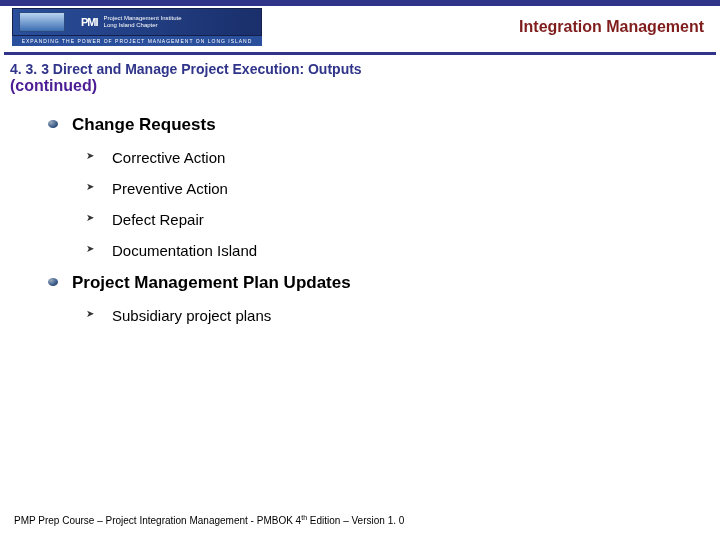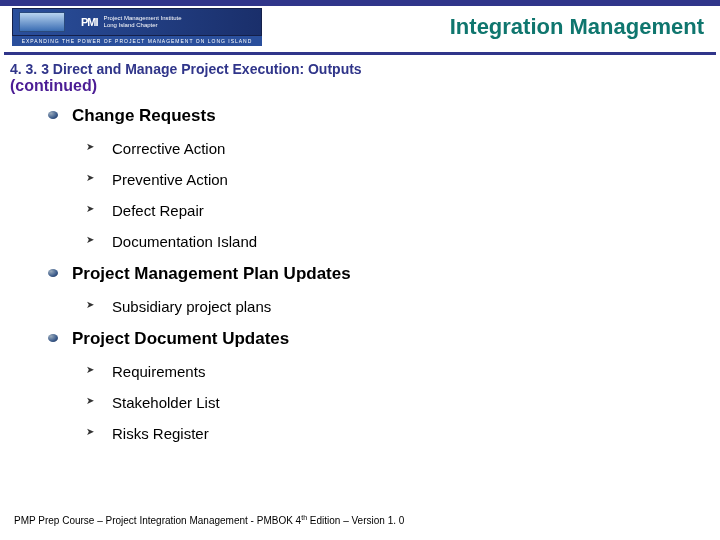--- a/index.html
+++ b/index.html
@@ -4,27 +4,27 @@
 <style>
 html,body{margin:0;padding:0;font-family:Arial,Helvetica,sans-serif;background:#fff;color:#000}
 .slide{width:720px;height:540px;position:relative;box-sizing:border-box;overflow:hidden}
 .top-stripe{height:6px;background:#30358a}
 .header{display:flex;align-items:center;padding:2px 12px 6px 12px}
 .logo{width:250px;height:28px;background:linear-gradient(90deg,#2a4f9c 0%,#1a2f6b 100%);border:1px solid #15204a;position:relative;display:flex;align-items:center;padding-left:6px;box-sizing:border-box}
 .logo-pic{width:44px;height:18px;background:linear-gradient(180deg,#b8d4f0 0%,#3b6db3 100%);border:1px solid #2a4a7d}
 .logo-pmi{color:#fff;font-size:11px;font-weight:700;margin-left:16px;letter-spacing:-1px}
 .logo-txt{color:#fff;font-size:6px;line-height:7px;margin-left:6px}
 .tagline{width:250px;height:10px;background:#2a4f9c;color:#fff;font-size:5px;text-align:center;letter-spacing:1px;line-height:10px}
-.page-title{flex:1;text-align:right;font-size:22px;font-weight:700;color:#0f766e;padding-right:4px;font-family:Verdana,Arial,sans-serif}
+.page-title{flex:1;text-align:right;font-size:16px;font-weight:700;color:#7f1d1d;padding-right:4px;font-family:Verdana,Arial,sans-serif}
 .hr{height:3px;background:#30358a;margin:0 4px}
 .section-title{font-size:14px;font-weight:700;color:#30358a;padding:6px 10px 0 10px;font-family:Verdana,Arial,sans-serif}
 .continued{font-size:16px;font-weight:700;color:#4c1d95;padding:0 10px 10px 10px;font-family:Verdana,Arial,sans-serif}
 .content{padding:0 10px 0 48px}
 ul{list-style:none;margin:0;padding:0}
-.lvl1>li{position:relative;padding-left:24px;margin:1px 0;font-size:17px;font-weight:700}
+.lvl1>li{position:relative;padding-left:24px;margin:10px 0;font-size:17px;font-weight:700}
 .lvl1>li::before{content:'';position:absolute;left:0;top:5px;width:10px;height:8px;background:radial-gradient(ellipse at 30% 30%,#9ab 0%,#3a5a8a 60%,#1a2a4a 100%);border-radius:50%}
 .lvl2{margin:8px 0 4px 14px}
 .lvl2>li{position:relative;padding-left:26px;margin:14px 0;font-size:15px;font-weight:400}
 .lvl2>li::before{content:'➤';position:absolute;left:0;top:1px;font-size:10px;color:#333}
 .footer{position:absolute;bottom:14px;left:14px;font-size:10px;color:#000}
 .footer sup{font-size:7px}
 </style>
 </head>
 <body>
 
@@ -61,27 +61,19 @@
           <li>Defect Repair</li>
           <li>Documentation Island</li>
         </ul>
       </li>
       <li>
         <span>Project Management Plan Updates</span>
         <ul class="lvl2">
           <li>Subsidiary project plans</li>
         </ul>
       </li>
-      <li>
-        <span>Project Document Updates</span>
-        <ul class="lvl2">
-          <li>Requirements</li>
-          <li>Stakeholder List</li>
-          <li>Risks Register</li>
-        </ul>
-      </li>
     </ul>
   </div>
 
   <div class="footer">
     <span>PMP Prep Course – Project Integration Management - PMBOK 4</span><sup>th</sup><span> Edition – Version 1. 0</span>
   </div>
 </div>
 
 </body></html>

